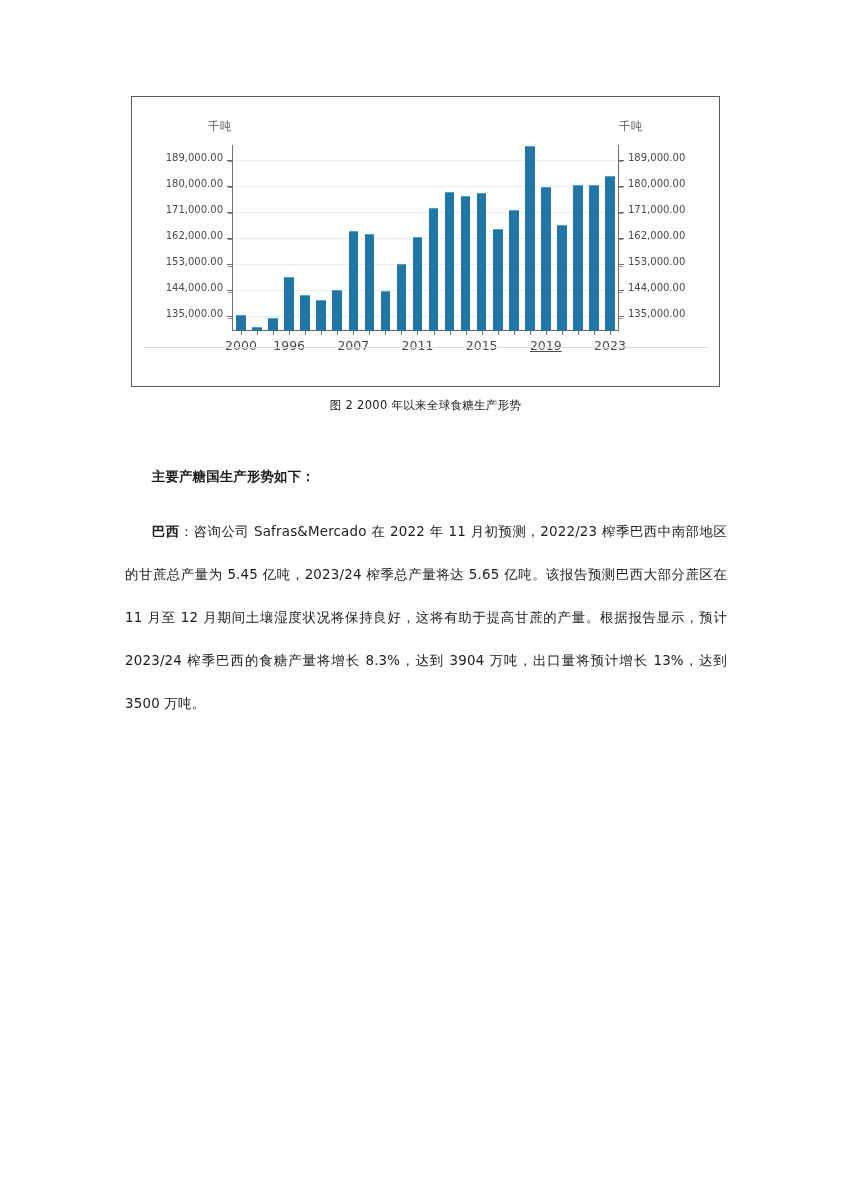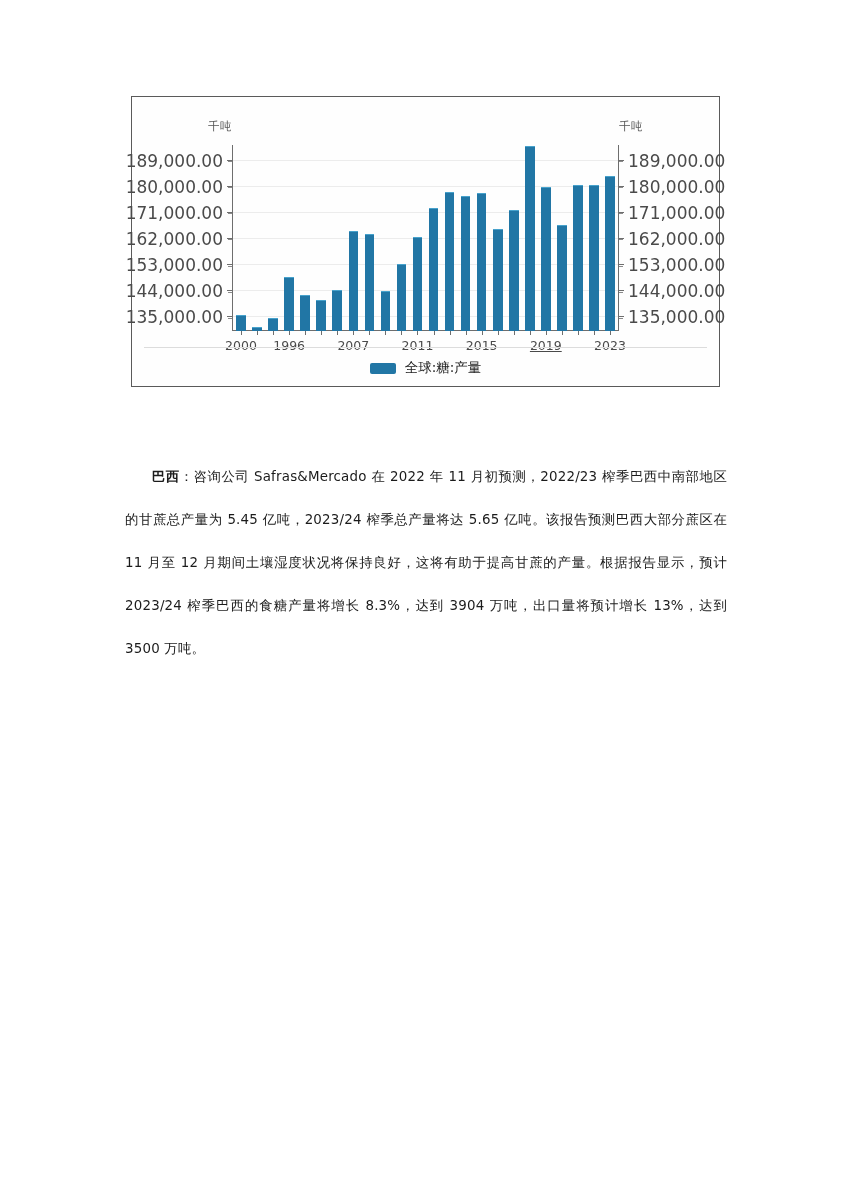--- a/index.html
+++ b/index.html
@@ -74,21 +74,21 @@
   .ytick {
     position: absolute;
     width: 5px;
     height: 1px;
     background: #6e6e6e;
   }
   .ytick.l { left: -6px; }
   .ytick.r { right: -6px; }
   .ylabel {
     position: absolute;
-    font-size: 17px;
+    font-size: 10px;
     color: #4a4a4a;
     white-space: nowrap;
     line-height: 1;
   }
   .ylabel.l { right: calc(100% + 10px); text-align: right; }
   .ylabel.r { left: calc(100% + 10px); }
 
   .minor-tick {
     position: absolute;
     width: 4px;
@@ -327,27 +327,25 @@
             <div class="xlabel" style="left: 81.25%; text-decoration: underline;">2019</div>
             <div class="xtick" style="left: 85.4167%;"></div>
             <div class="xtick" style="left: 89.5833%;"></div>
             <div class="xtick" style="left: 93.75%;"></div>
             <div class="xtick" style="left: 97.9167%;"></div>
             <div class="xlabel" style="left: 97.9167%;">2023</div>
           </div>
       </div>
 
       <div class="legend-sep"></div>
-      <div class="legend">
-        <div class="legend-swatch"></div>
-        <div class="legend-label">全球:糖:产量</div>
-      </div>
     </div>
   </div>
 
+  <div class="fig-caption">图 2    2000 年以来全球食糖生产形势</div>
 
   <div class="body-col">
+    <p class="para heading">主要产糖国生产形势如下：</p>
     <div id="paragraphs">
         <p class="para indent"><span class="lead">巴西</span>：咨询公司 Safras&amp;Mercado 在 2022 年 11 月初预测，2022/23 榨季巴西中南部地区的甘蔗总产量为 5.45 亿吨，2023/24 榨季总产量将达 5.65 亿吨。该报告预测巴西大部分蔗区在 11 月至 12 月期间土壤湿度状况将保持良好，这将有助于提高甘蔗的产量。根据报告显示，预计 2023/24 榨季巴西的食糖产量将增长 8.3%，达到 3904 万吨，出口量将预计增长 13%，达到 3500 万吨。</p>
       </div>
   </div>
 
 </div>
 
 </body></html>

